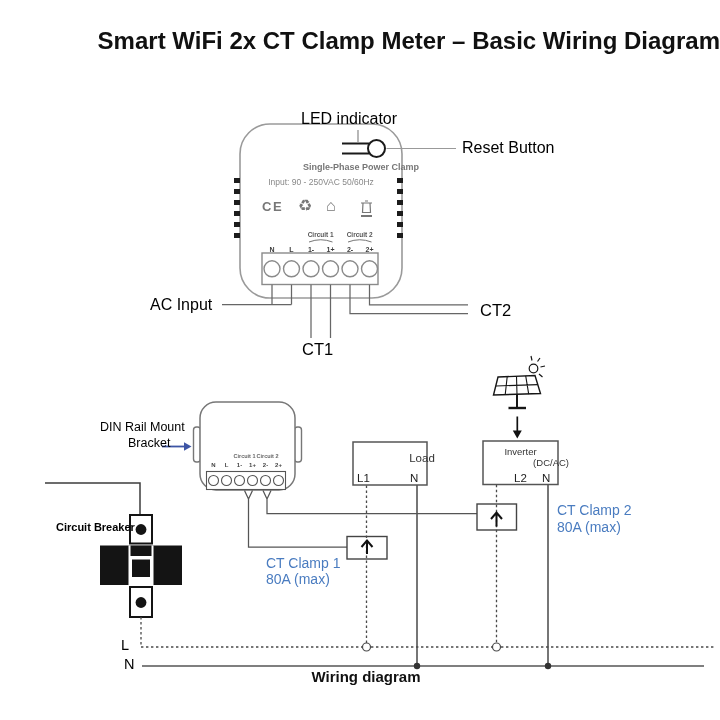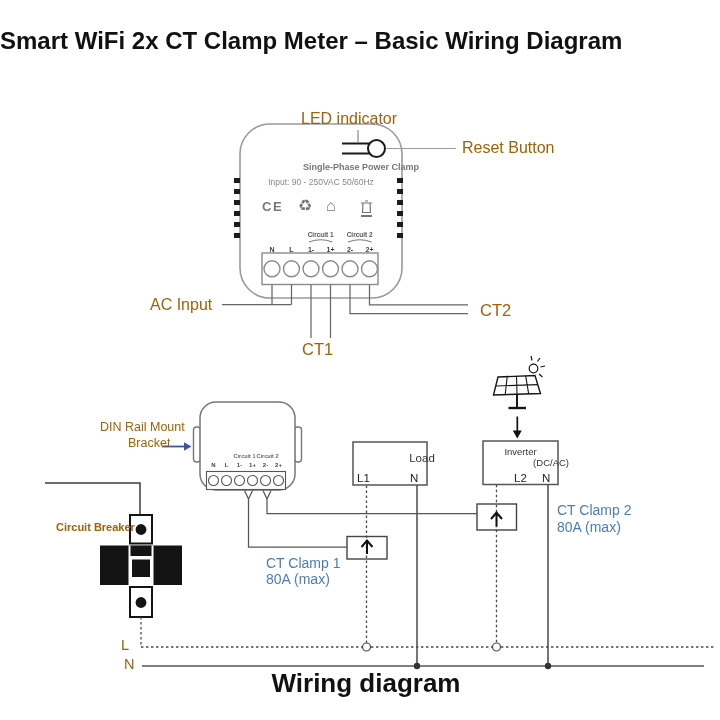--- a/index.html
+++ b/index.html
@@ -1,22 +1,22 @@
 <!DOCTYPE html>
 <html style="--ct-blue: #4a7cc0;"><head>
 <meta charset="utf-8">
 <style>
   html,body{margin:0;padding:0;background:#fff;}
   #page{position:relative;width:720px;height:720px;background:#fff;overflow:hidden;
         font-family:"Liberation Sans",sans-serif;}
   #wires{position:absolute;left:0;top:0;z-index:1;}
-  .lbl{position:absolute;z-index:2;color:#a16207;white-space:pre;line-height:1.1;}
+  .lbl{position:absolute;z-index:2;color:#000000;white-space:pre;line-height:1.1;}
   .ctr{transform:translateX(-50%);}
   .cblue{color:var(--ct-blue,#4a7cc0);}
-  #title{left:0;top:28px;width:720px;text-align:left;font-size:24px;font-weight:bold;color:#111;}
+  #title{left:0;top:28px;width:720px;text-align:right;font-size:24px;font-weight:bold;color:#111;}
   #led-label{left:301px;top:110px;font-size:16px;}
   #reset-label{left:462px;top:139px;font-size:16px;}
   #acinput-label{left:150px;top:296px;font-size:16px;}
   #ct1-label{left:302px;top:340px;font-size:16.5px;}
   #ct2-label{left:480px;top:301px;font-size:16.5px;}
   #dev-name{left:240px;top:163px;width:162px;text-align:center;font-size:9px;font-weight:bold;color:#777;padding-left:40px;}
   #dev-input{left:240px;top:178px;width:162px;text-align:center;font-size:8.5px;color:#888;}
   #ce-mark{left:262px;top:200px;font-size:13px;font-weight:bold;color:#777;letter-spacing:1.5px;}
   #recycle{left:298px;top:197px;font-size:16px;color:#777;}
   #home{left:326px;top:197px;font-size:16px;color:#777;}
@@ -33,21 +33,21 @@
   #inv1{left:483px;top:447px;width:75px;text-align:center;font-size:9.5px;color:#333;}
   #inv2{left:483px;top:457.5px;width:86px;text-align:right;font-size:9.5px;color:#333;}
   #inv-l2{left:488px;top:472px;font-size:11.5px;color:#222;padding-left:26px;}
   #inv-n{left:542px;top:472px;font-size:11.5px;color:#222;}
   #ctc1a{left:266px;top:556px;font-size:14px;}
   #ctc1b{left:266px;top:572px;font-size:14px;}
   #ctc2a{left:557px;top:503px;font-size:14px;}
   #ctc2b{left:557px;top:520px;font-size:14px;}
   #bus-l-label{left:121px;top:638px;font-size:14.5px;}
   #bus-n-label{left:124px;top:657px;font-size:14.5px;}
-  #caption{left:246px;top:669px;width:240px;text-align:center;font-size:26px;font-weight:bold;color:#111;}
+  #caption{left:246px;top:669px;width:240px;text-align:center;font-size:15px;font-weight:bold;color:#111;}
 </style>
 </head>
 <body>
 
 <div id="page">
 
 <svg id="wires" width="720" height="720" viewBox="0 0 720 720">
 
   <g>
     <rect x="240" y="124" width="162" height="174" rx="30" fill="#fff" stroke="#9a9a9a" stroke-width="1.6"></rect>

